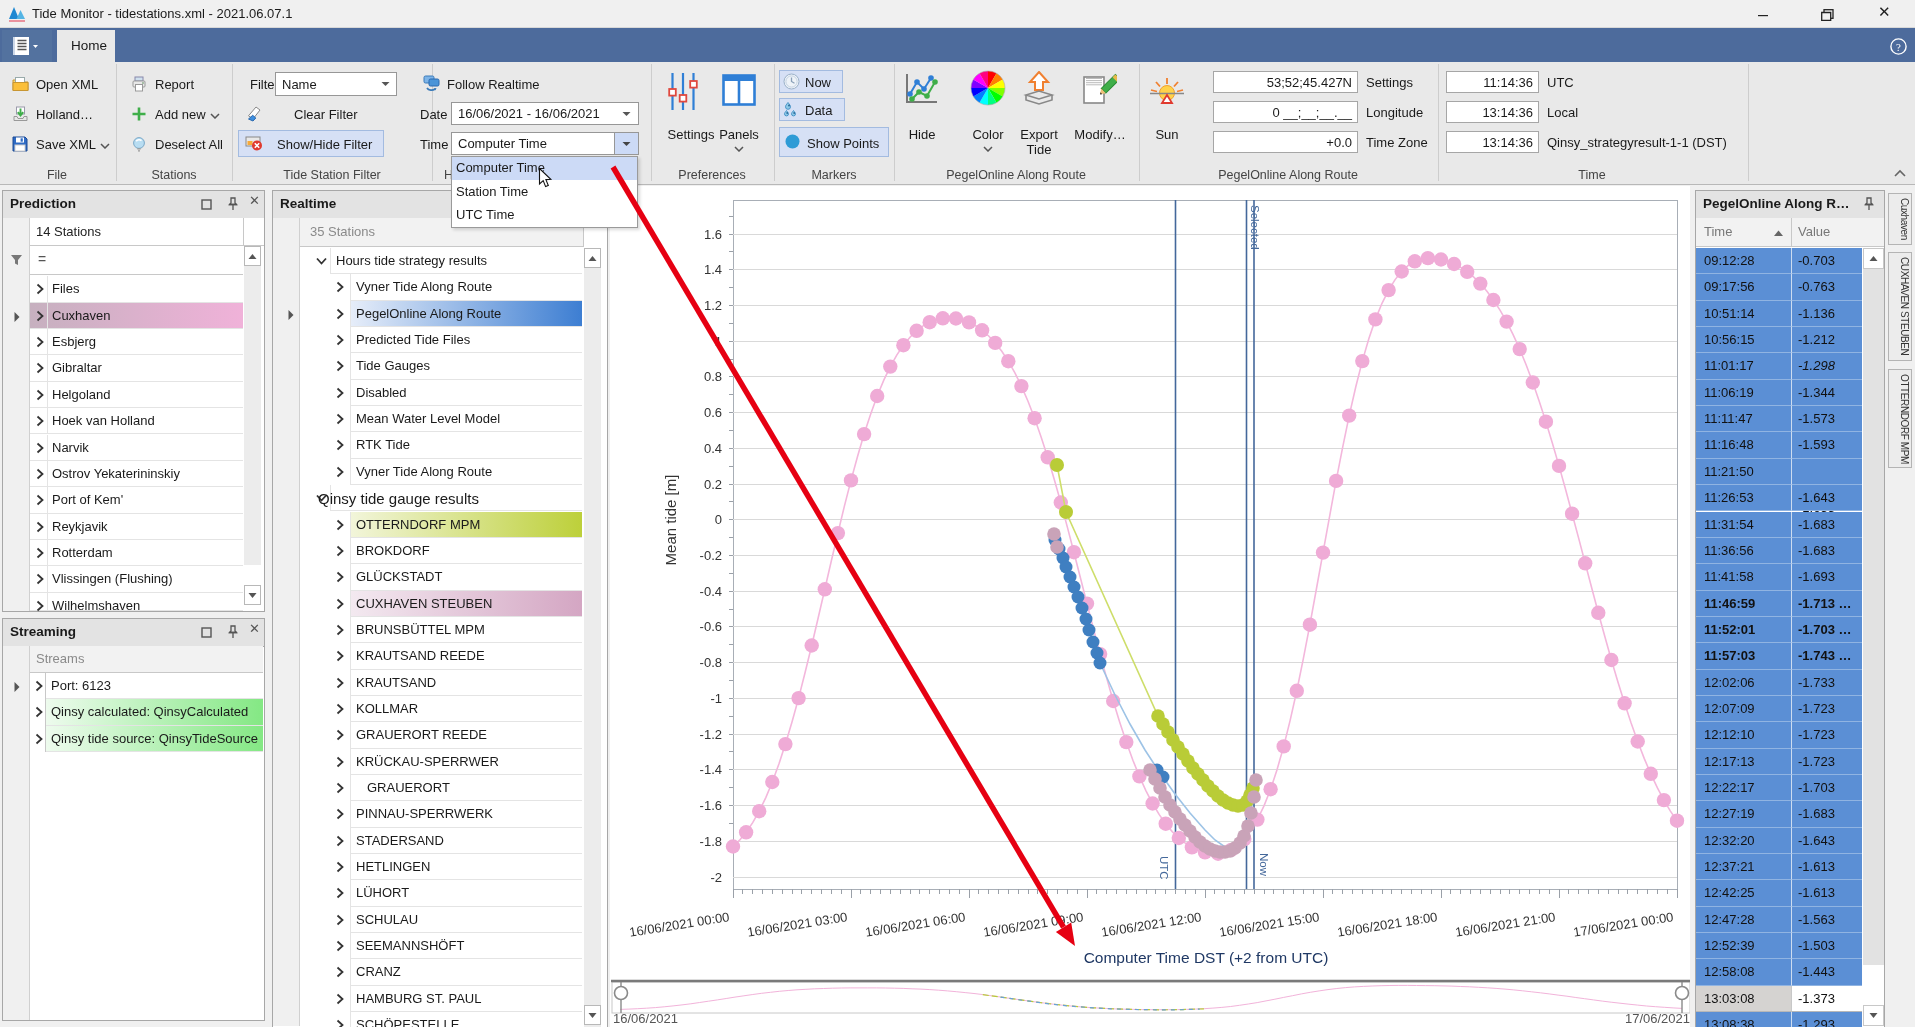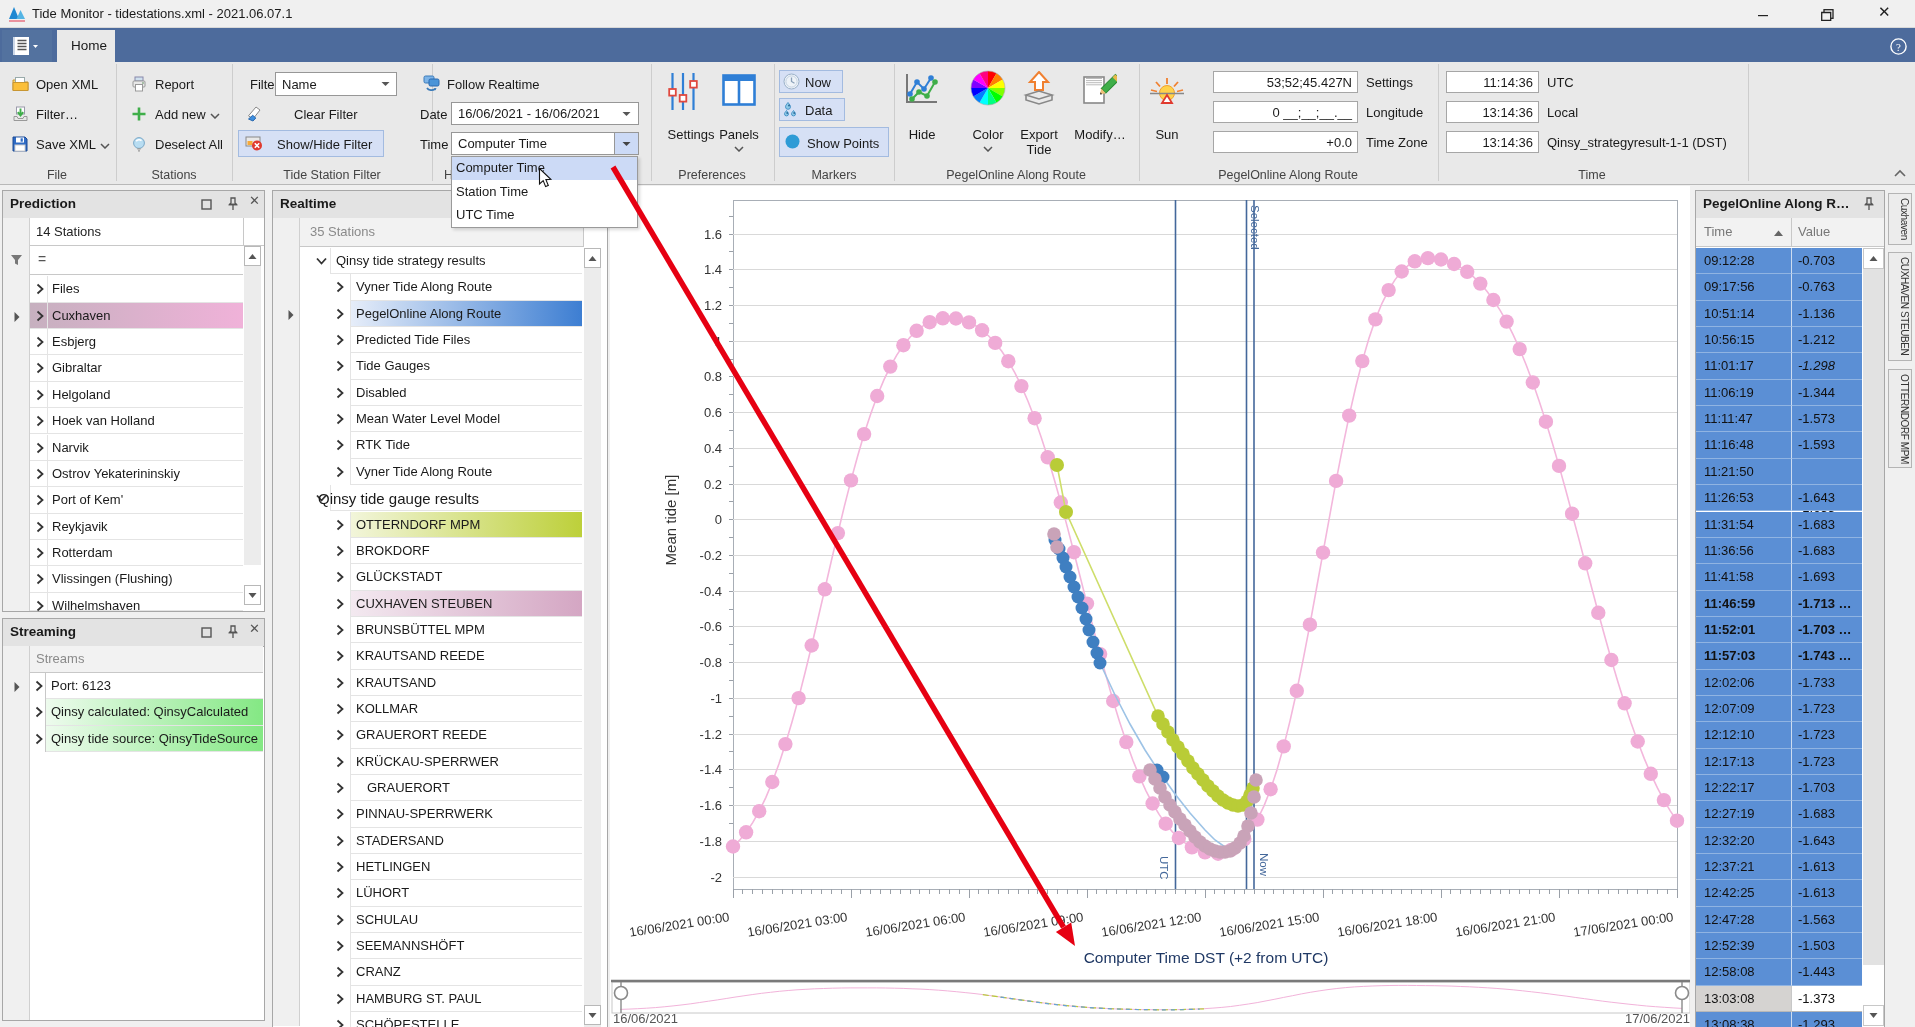--- a/index.html
+++ b/index.html
@@ -61,21 +61,21 @@
       <path d="M1 4h6l1.5 2H16v8.5H1z" fill="#fcd878" stroke="#c89632"></path>
       <rect x="3.5" y="1.5" width="9" height="5" fill="#fff" stroke="#9aa"></rect>
       <path d="M1 6.5h15v8H1z" fill="#fbbf3a" stroke="#c89632"></path>
     </svg></div>
 <div style="position:absolute;left:36px;top:77px;white-space:nowrap;font-size:13px;color:#1a1a1a;">Open XML</div>
 <div style="position:absolute;left:12px;top:106px;line-height:0;"><svg width="17" height="16" viewBox="0 0 17 16" xmlns="http://www.w3.org/2000/svg" style="">
       <rect x="4.5" y="1" width="8" height="7" fill="#fff" stroke="#99a"></rect>
       <path d="M8.5 2.5v6.5M5.8 6.2l2.7 3.3 2.7-3.3" stroke="#3fae49" stroke-width="1.9" fill="none"></path>
       <path d="M2 10.5h3l1 2h5l1-2h3v4H2z" fill="#e8e8e8" stroke="#999"></path>
     </svg></div>
-<div style="position:absolute;left:36px;top:107px;white-space:nowrap;font-size:13px;color:#1a1a1a;">Filter…</div>
+<div style="position:absolute;left:36px;top:107px;white-space:nowrap;font-size:13px;color:#1a1a1a;">Holland…</div>
 <div style="position:absolute;left:12px;top:136px;line-height:0;"><svg width="16" height="16" viewBox="0 0 16 16" xmlns="http://www.w3.org/2000/svg" style="">
       <path d="M1 1h12l2 2v12H1z" fill="#2f6bc4" stroke="#1d4a94"></path>
       <rect x="4" y="1.5" width="8" height="5" fill="#fff"></rect>
       <rect x="8.6" y="2.3" width="2.2" height="3.4" fill="#2f6bc4"></rect>
       <rect x="3" y="9" width="10" height="6" fill="#fff" stroke="#ccc"></rect>
     </svg></div>
 <div style="position:absolute;left:36px;top:137px;white-space:nowrap;font-size:13px;color:#1a1a1a;">Save XML</div>
 <div style="position:absolute;left:100px;top:143px;line-height:0"><svg width="10" height="6" viewBox="0 0 10 6" xmlns="http://www.w3.org/2000/svg" style="">
       <path d="M1 1l4 4 4-4" stroke="#555" stroke-width="1.5" fill="none"></path>
     </svg></div>
@@ -431,21 +431,21 @@
     </svg></div>
 <div style="position:absolute;left:592px;top:193px;white-space:nowrap;font-size:13px;color:#555;">✕</div>
 <div style="position:absolute;left:272px;top:218px;width:336px;height:809px;background:#fff;border:1px solid #a7a7a7;border-bottom:none;"></div>
 <div style="position:absolute;left:273px;top:218px;width:27px;height:808px;background:#f0f0f0;border-right:1px solid #d0d0d0;"></div>
 <div style="position:absolute;left:300px;top:218px;width:284px;height:29px;background:#f2f2f2;border-bottom:1px solid #c8c8c8;border-right:1px solid #c8c8c8;"></div>
 <div style="position:absolute;left:310px;top:224px;white-space:nowrap;font-size:13px;color:#8a8a8a;">35 Stations</div>
 <div style="position:absolute;left:330px;top:248.0px;width:252px;height:26.35px;background:#fff;border-bottom:1px solid #e4e4e4;border-left:1px solid #e4e4e4;"></div>
 <div style="position:absolute;left:316px;top:257.0px;line-height:0"><svg width="11" height="8" viewBox="0 0 11 8" xmlns="http://www.w3.org/2000/svg" style="">
       <path d="M1 1.5l4.5 5 4.5-5" stroke="#333" stroke-width="1.8" fill="none"></path>
     </svg></div>
-<div style="position:absolute;left:336px;top:253.0px;white-space:nowrap;font-size:13px;color:#1a1a1a;">Qinsy tide strategy results</div>
+<div style="position:absolute;left:336px;top:253.0px;white-space:nowrap;font-size:13px;color:#1a1a1a;">Hours tide strategy results</div>
 <div style="position:absolute;left:350px;top:274.35px;width:232px;height:26.35px;background:#fff;border-bottom:1px solid #e4e4e4;border-left:1px solid #e4e4e4;"></div>
 <div style="position:absolute;left:336px;top:281.35px;line-height:0"><svg width="9" height="12" viewBox="0 0 9 12" xmlns="http://www.w3.org/2000/svg" style="">
       <path d="M1.5 1.5l5 4.5-5 4.5" stroke="#333" stroke-width="1.8" fill="none"></path>
     </svg></div>
 <div style="position:absolute;left:356px;top:279.35px;white-space:nowrap;font-size:13px;color:#1a1a1a;">Vyner Tide Along Route</div>
 <div style="position:absolute;left:350px;top:300.7px;width:232px;height:26.35px;background:linear-gradient(90deg,#e6edf9,#3d7ed2);border-bottom:1px solid #e4e4e4;border-left:1px solid #e4e4e4;"></div>
 <div style="position:absolute;left:336px;top:307.7px;line-height:0"><svg width="9" height="12" viewBox="0 0 9 12" xmlns="http://www.w3.org/2000/svg" style="">
       <path d="M1.5 1.5l5 4.5-5 4.5" stroke="#333" stroke-width="1.8" fill="none"></path>
     </svg></div>
 <div style="position:absolute;left:356px;top:305.7px;white-space:nowrap;font-size:13px;color:#1a1a1a;">PegelOnline Along Route</div>

